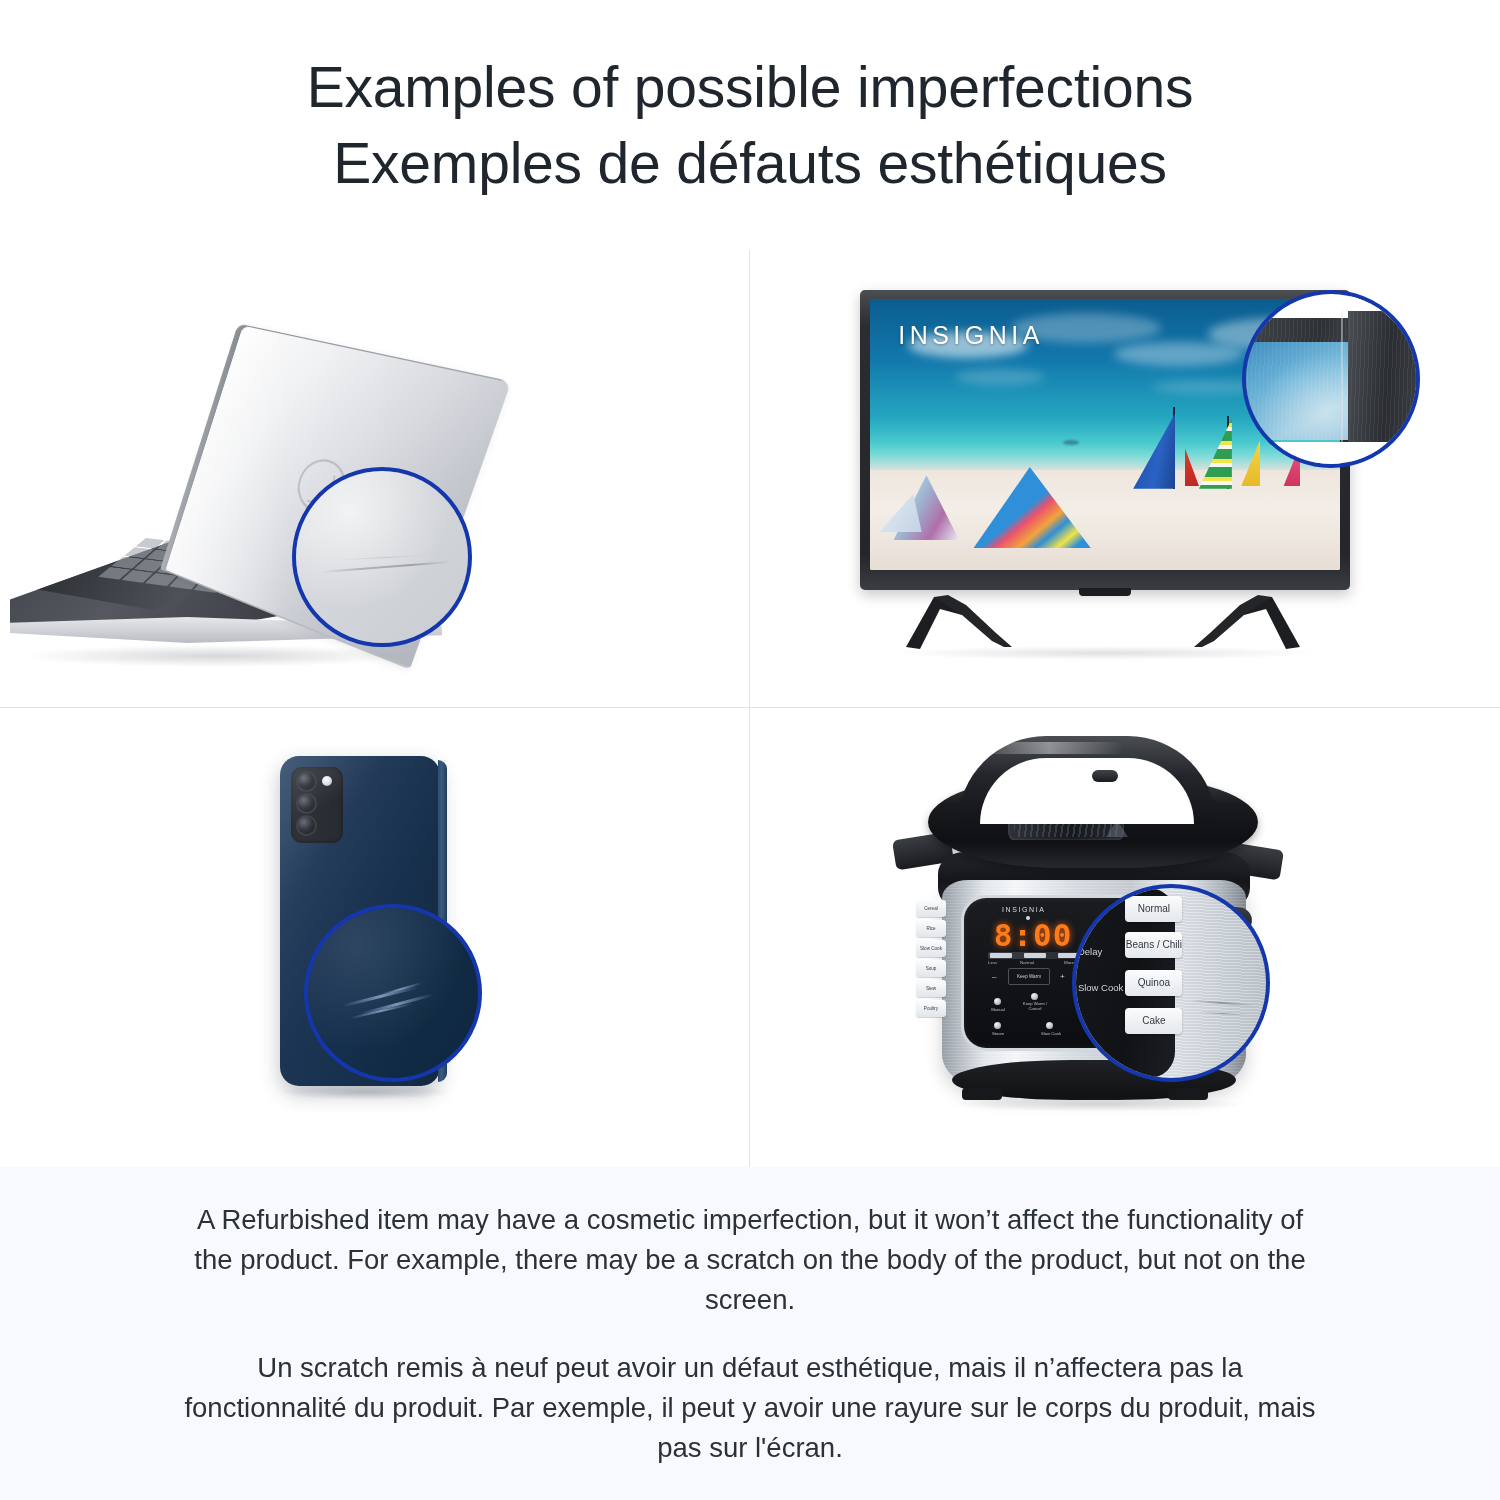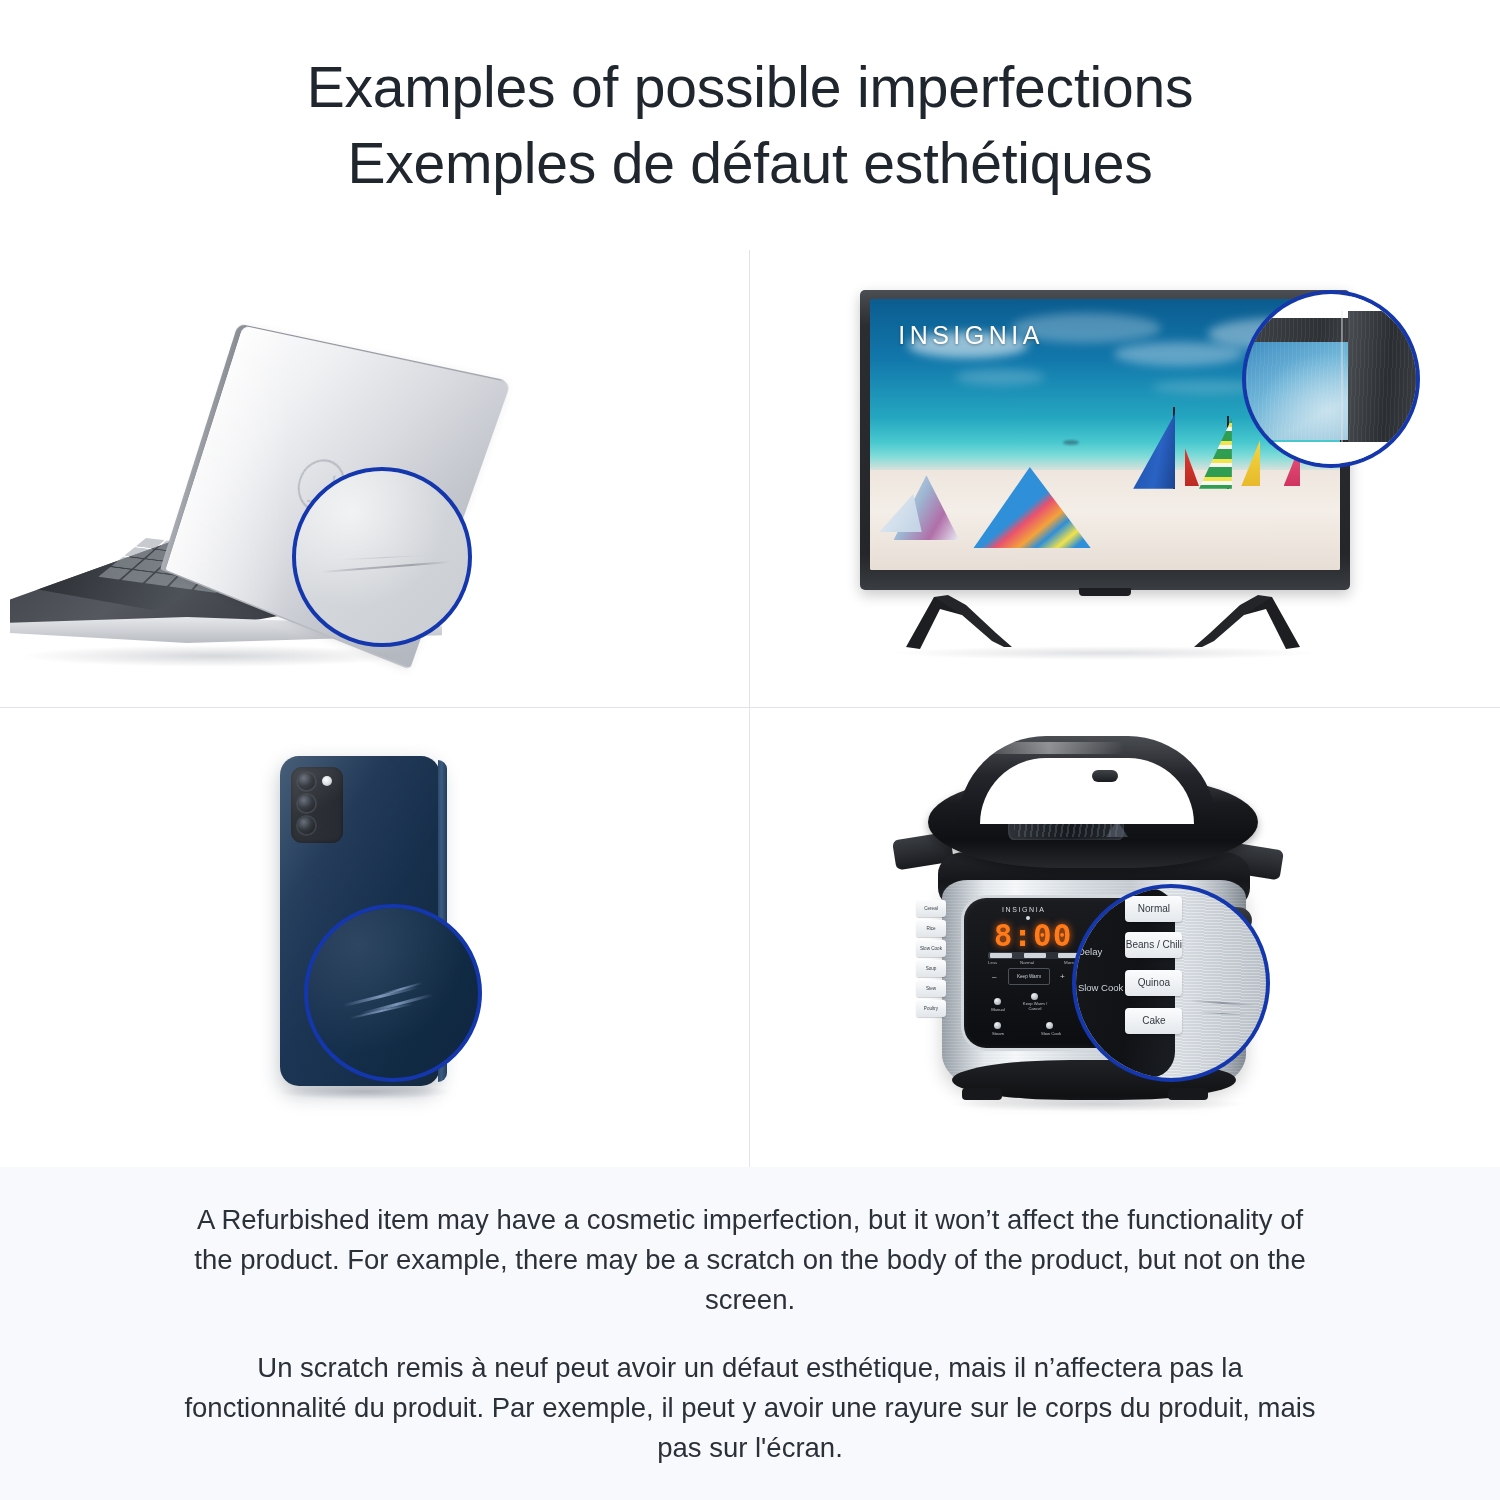--- a/index.html
+++ b/index.html
@@ -439,21 +439,21 @@
   }
   .fp.en { margin-bottom:28px; }
 </style>
 </head>
 <body>
 
 <div class="page">
 
   <div class="header">
     <div class="title-line">Examples of possible imperfections</div>
-    <div class="title-line">Exemples de défaut esthétiques</div>
+    <div class="title-line">Exemples de défauts esthétiques</div>
   </div>
 
   <div class="grid">
 
     <div class="cell tl">
       <div class="stage">
         <div class="laptop-wrap">
 
           <div class="base-wedge">
             <div class="deck">

